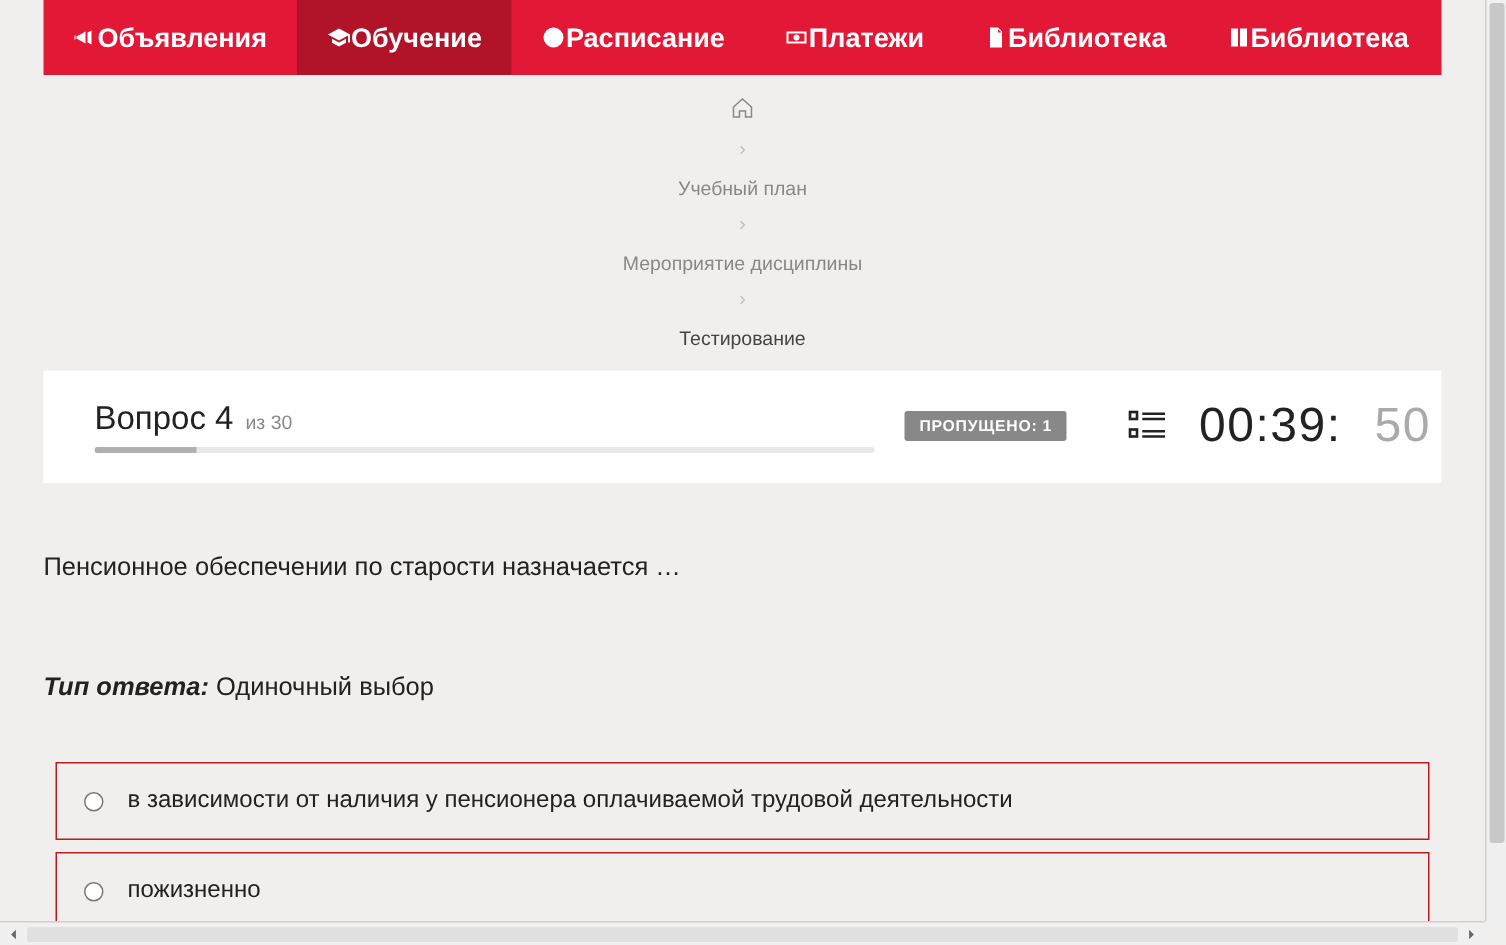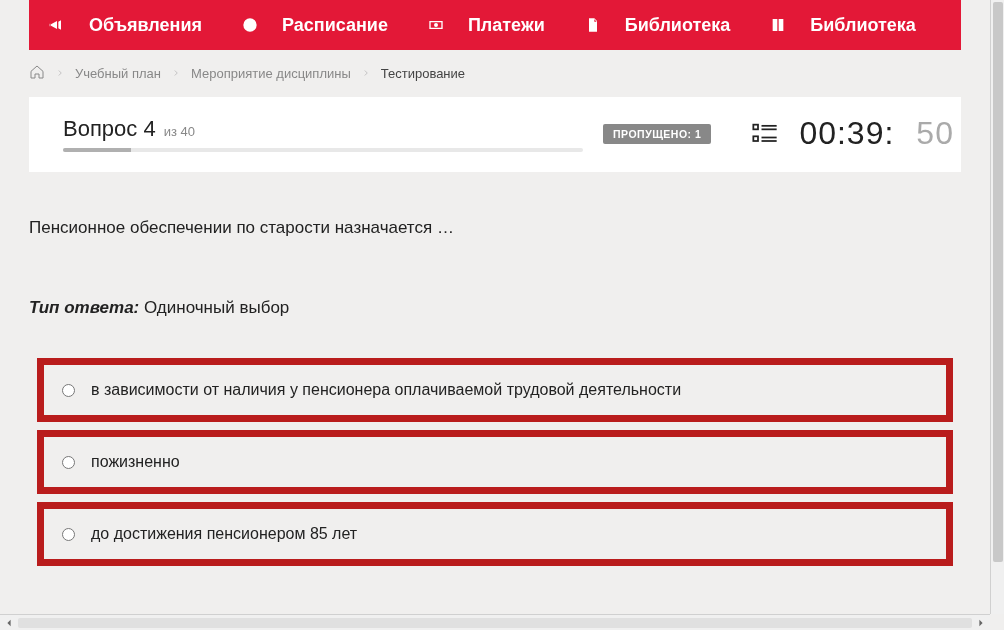--- a/index.html
+++ b/index.html
@@ -23,21 +23,21 @@
 }
 .navbar {
   background: #e31837;
   display: flex;
   height: 50px;
   margin-top: 0;
 }
 .nav-item {
   display: flex;
   align-items: center;
-  gap: 24px;
+  gap: 0;
   color: #fff;
   font-size: 18px;
   font-weight: 600;
   padding: 0 20px;
   cursor: pointer;
   white-space: nowrap;
 }
 .nav-item.active {
   background: #b11329;
 }
@@ -49,20 +49,21 @@
   justify-content: center;
 }
 .nav-icon svg { width: 16px; height: 16px; fill: #fff; }
 .breadcrumb {
   display: flex;
   align-items: center;
   gap: 10px;
   padding: 14px 0;
   font-size: 13px;
   color: #888;
+  flex-direction: column;
 }
 .breadcrumb .sep svg { width: 10px; height: 10px; }
 .breadcrumb .bc-home svg { width: 16px; height: 16px; stroke: #888; fill: none; }
 .breadcrumb .bc-link { cursor: pointer; }
 .breadcrumb .bc-current { color: #444; }
 .page-title {
   text-align: center;
   color: #e31837;
   font-size: 28px;
   font-weight: 600;
@@ -144,21 +145,21 @@
   font-style: italic;
 }
 .gap { height: 46px; }
 .options {
   margin: 40px 8px 0;
 }
 .option {
   display: flex;
   align-items: center;
   gap: 16px;
-  border: 7px solid #b91c1c;
+  border: 1px solid #b91c1c;
   padding: 16px 18px;
   margin-bottom: 8px;
   background: #fff0;
   cursor: pointer;
 }
 .option input[type=radio] {
   width: 13px;
   height: 13px;
   cursor: pointer;
 }
@@ -222,20 +223,28 @@
 
     <div class="navbar">
       <div class="nav-item">
         <span class="nav-icon">
           <svg viewBox="0 0 24 24">
               <path d="M3 11v2l9 5V6L3 11zm11-4v10l4 2V5l-4 2zM2 10H1v4h1v-4z"></path>
             </svg>
         </span>
         <span>Объявления</span>
       </div>
+      <div class="nav-item active">
+        <span class="nav-icon">
+          <svg viewBox="0 0 24 24">
+              <path d="M12 3L1 9l11 6 9-4.9V17h2V9L12 3zM5 13.2v4L12 21l7-3.8v-4L12 17l-7-3.8z"></path>
+            </svg>
+        </span>
+        <span>Обучение</span>
+      </div>
       <div class="nav-item">
         <span class="nav-icon">
           <svg viewBox="0 0 24 24">
               <path d="M12 2a10 10 0 100 20 10 10 0 000-20zm1 10V6h-2v8h6v-2h-4z"></path>
             </svg>
         </span>
         <span>Расписание</span>
       </div>
       <div class="nav-item">
         <span class="nav-icon">
@@ -288,21 +297,21 @@
           </svg>
       </span>
       <span class="bc-current">Тестирование</span>
     </div>
 
 
     <div class="status-bar">
       <div class="question-block">
         <div class="question-line">
           <span class="q-label">Вопрос 4</span>
-          <span class="q-of">из 40</span>
+          <span class="q-of">из 30</span>
         </div>
         <div class="progress-track">
           <div class="progress-fill"></div>
         </div>
       </div>
       <div class="badge">ПРОПУЩЕНО: 1</div>
       <div class="spacer"></div>
       <div class="list-icon">
         <svg viewBox="0 0 24 24">
           <rect x="2" y="4" width="4" height="4"></rect>

